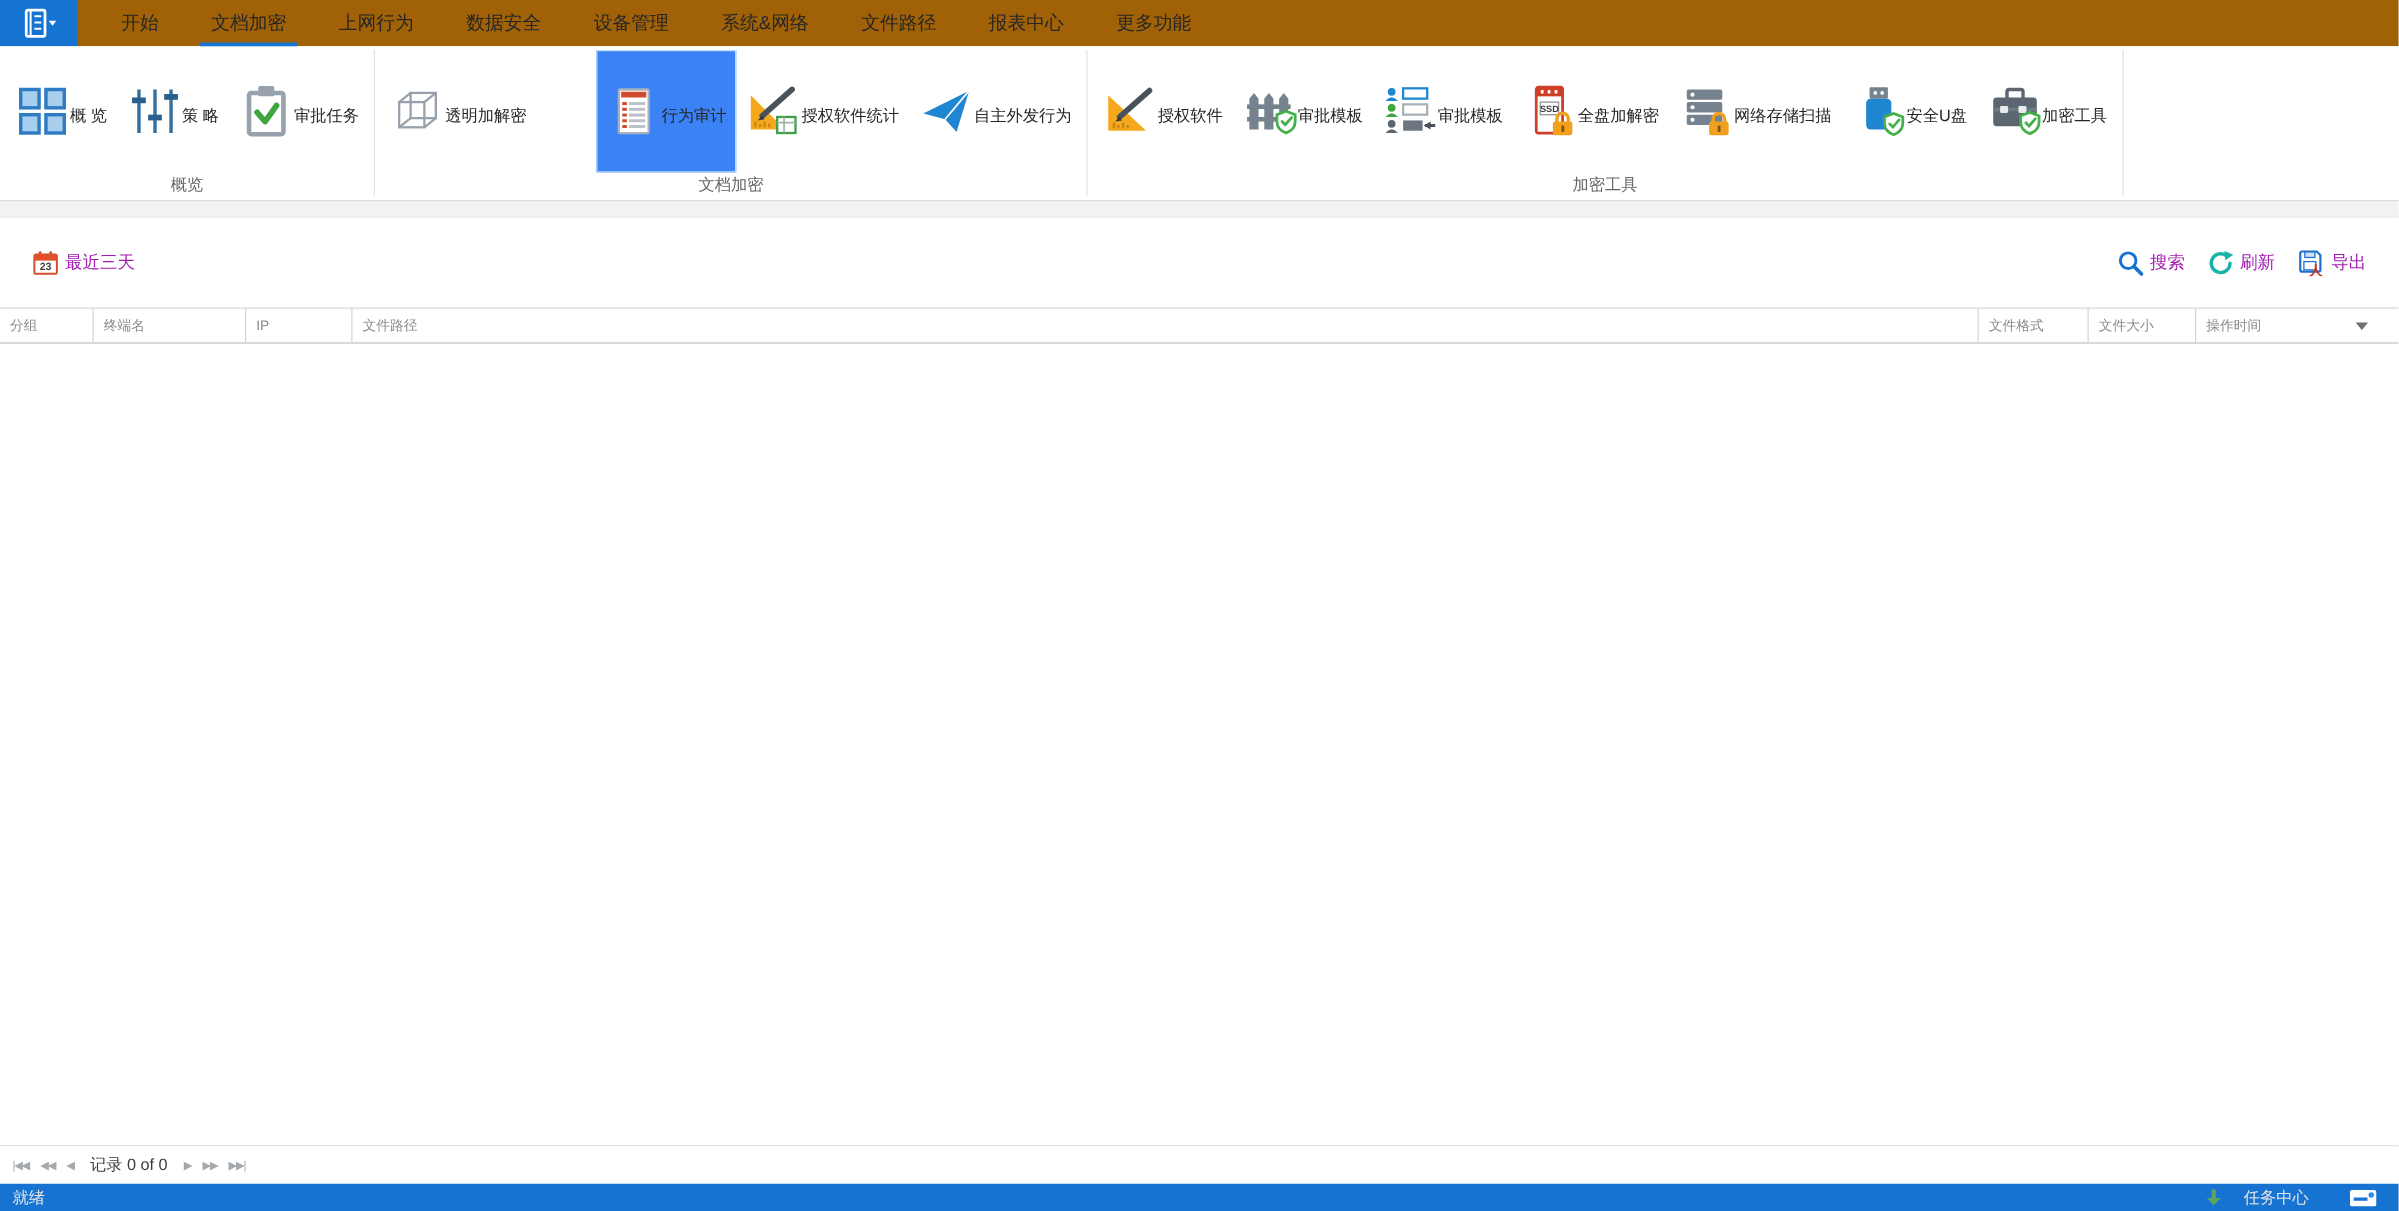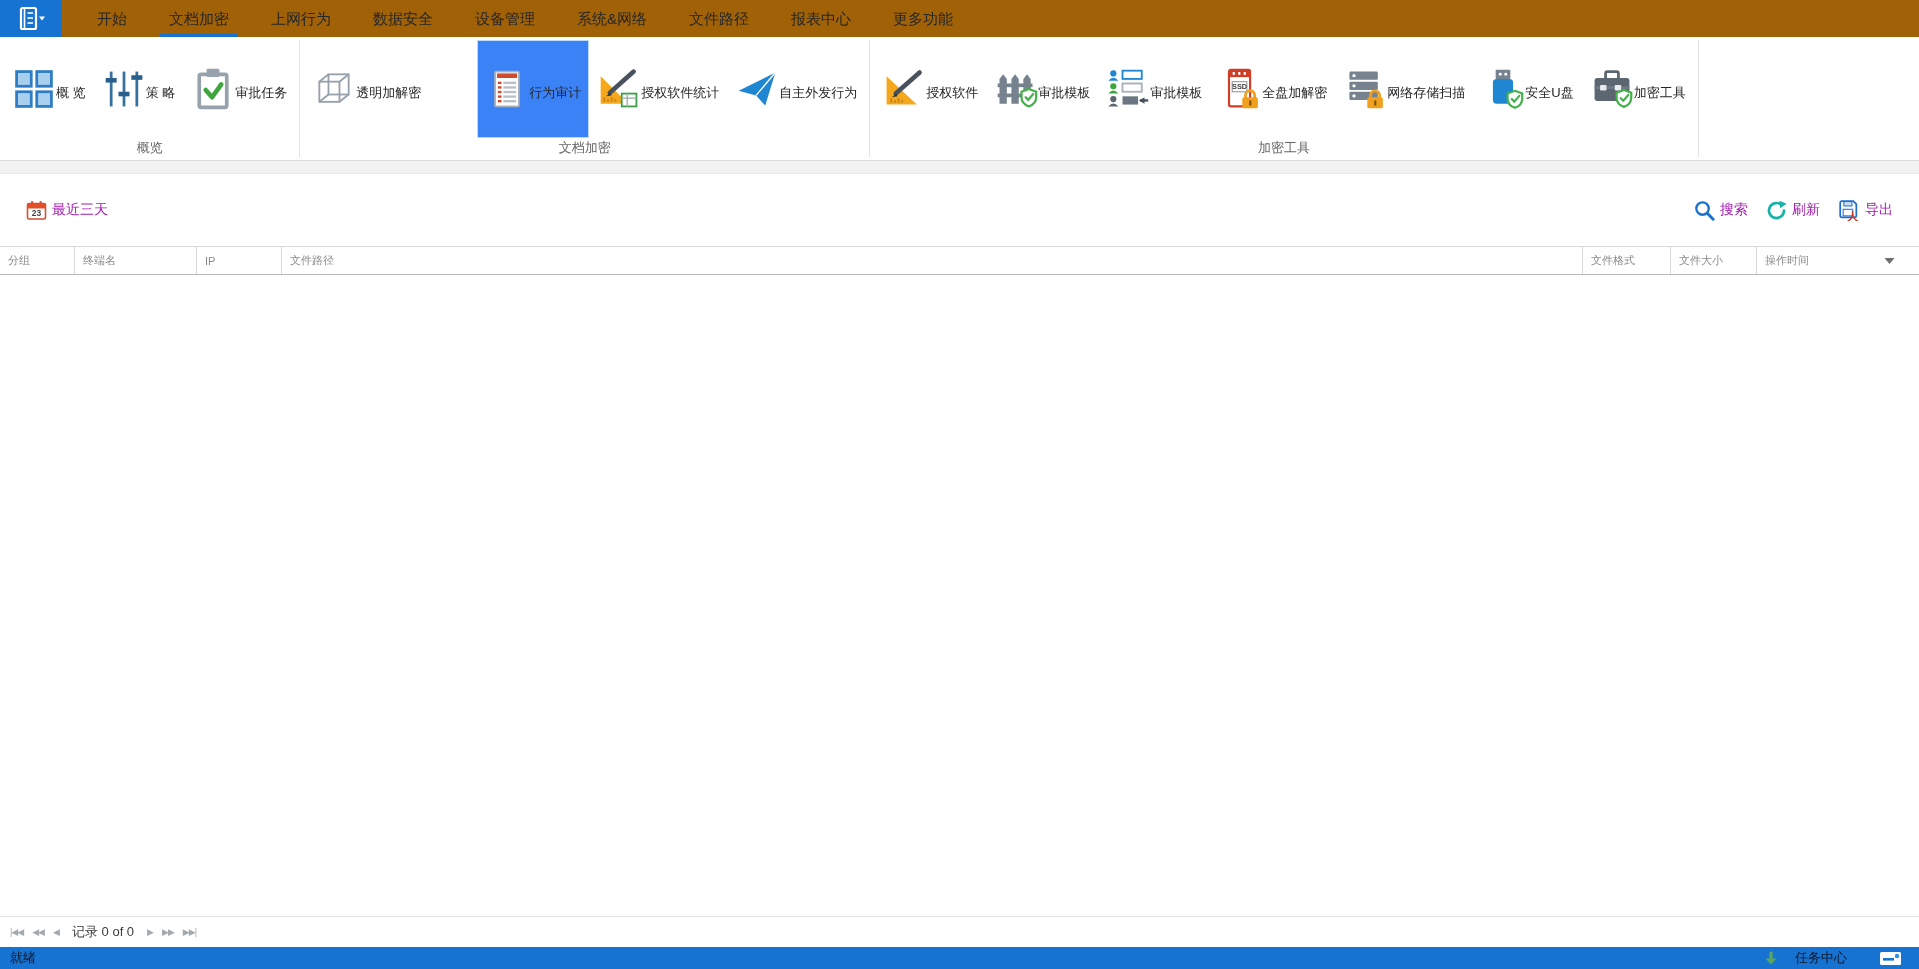--- a/index.html
+++ b/index.html
@@ -37,21 +37,21 @@
   .th:first-child { border-left:none; }
   .th-last { justify-content:space-between; padding-right:24px; }
   .col-arrow { cursor:pointer; display:flex; align-items:center; }
   
   .tbody { flex:1 1 auto; background:#fff; }
   
   .pager { height:31px; border-top:1px solid #e2e2e2; display:flex; align-items:center; padding:0 10px; gap:9px; flex:0 0 auto; }
   .pg-btn { font-size:9px; color:#a4a9ae; letter-spacing:-1px; cursor:pointer; user-select:none; }
   .pg-text { font-size:13px; color:#3c3c3c; margin:0 4px; white-space:nowrap; }
   
-  .statusbar { height:22px; background:#1673d2; color:#0f172a; display:flex; align-items:center;
+  .statusbar { height:22px; background:#1673d2; color:#e5e5e5; display:flex; align-items:center;
                justify-content:space-between; padding:0 10px 0 10px; font-size:13px; flex:0 0 auto; }
   .status-right { display:flex; align-items:center; gap:8px; padding-right:6px; }
   .status-item { display:flex; align-items:center; gap:16px; cursor:pointer; }
   svg { display:block; }
 </style>
 </head>
 <body>
 
 <div class="tabbar">
   <div class="app-btn">

